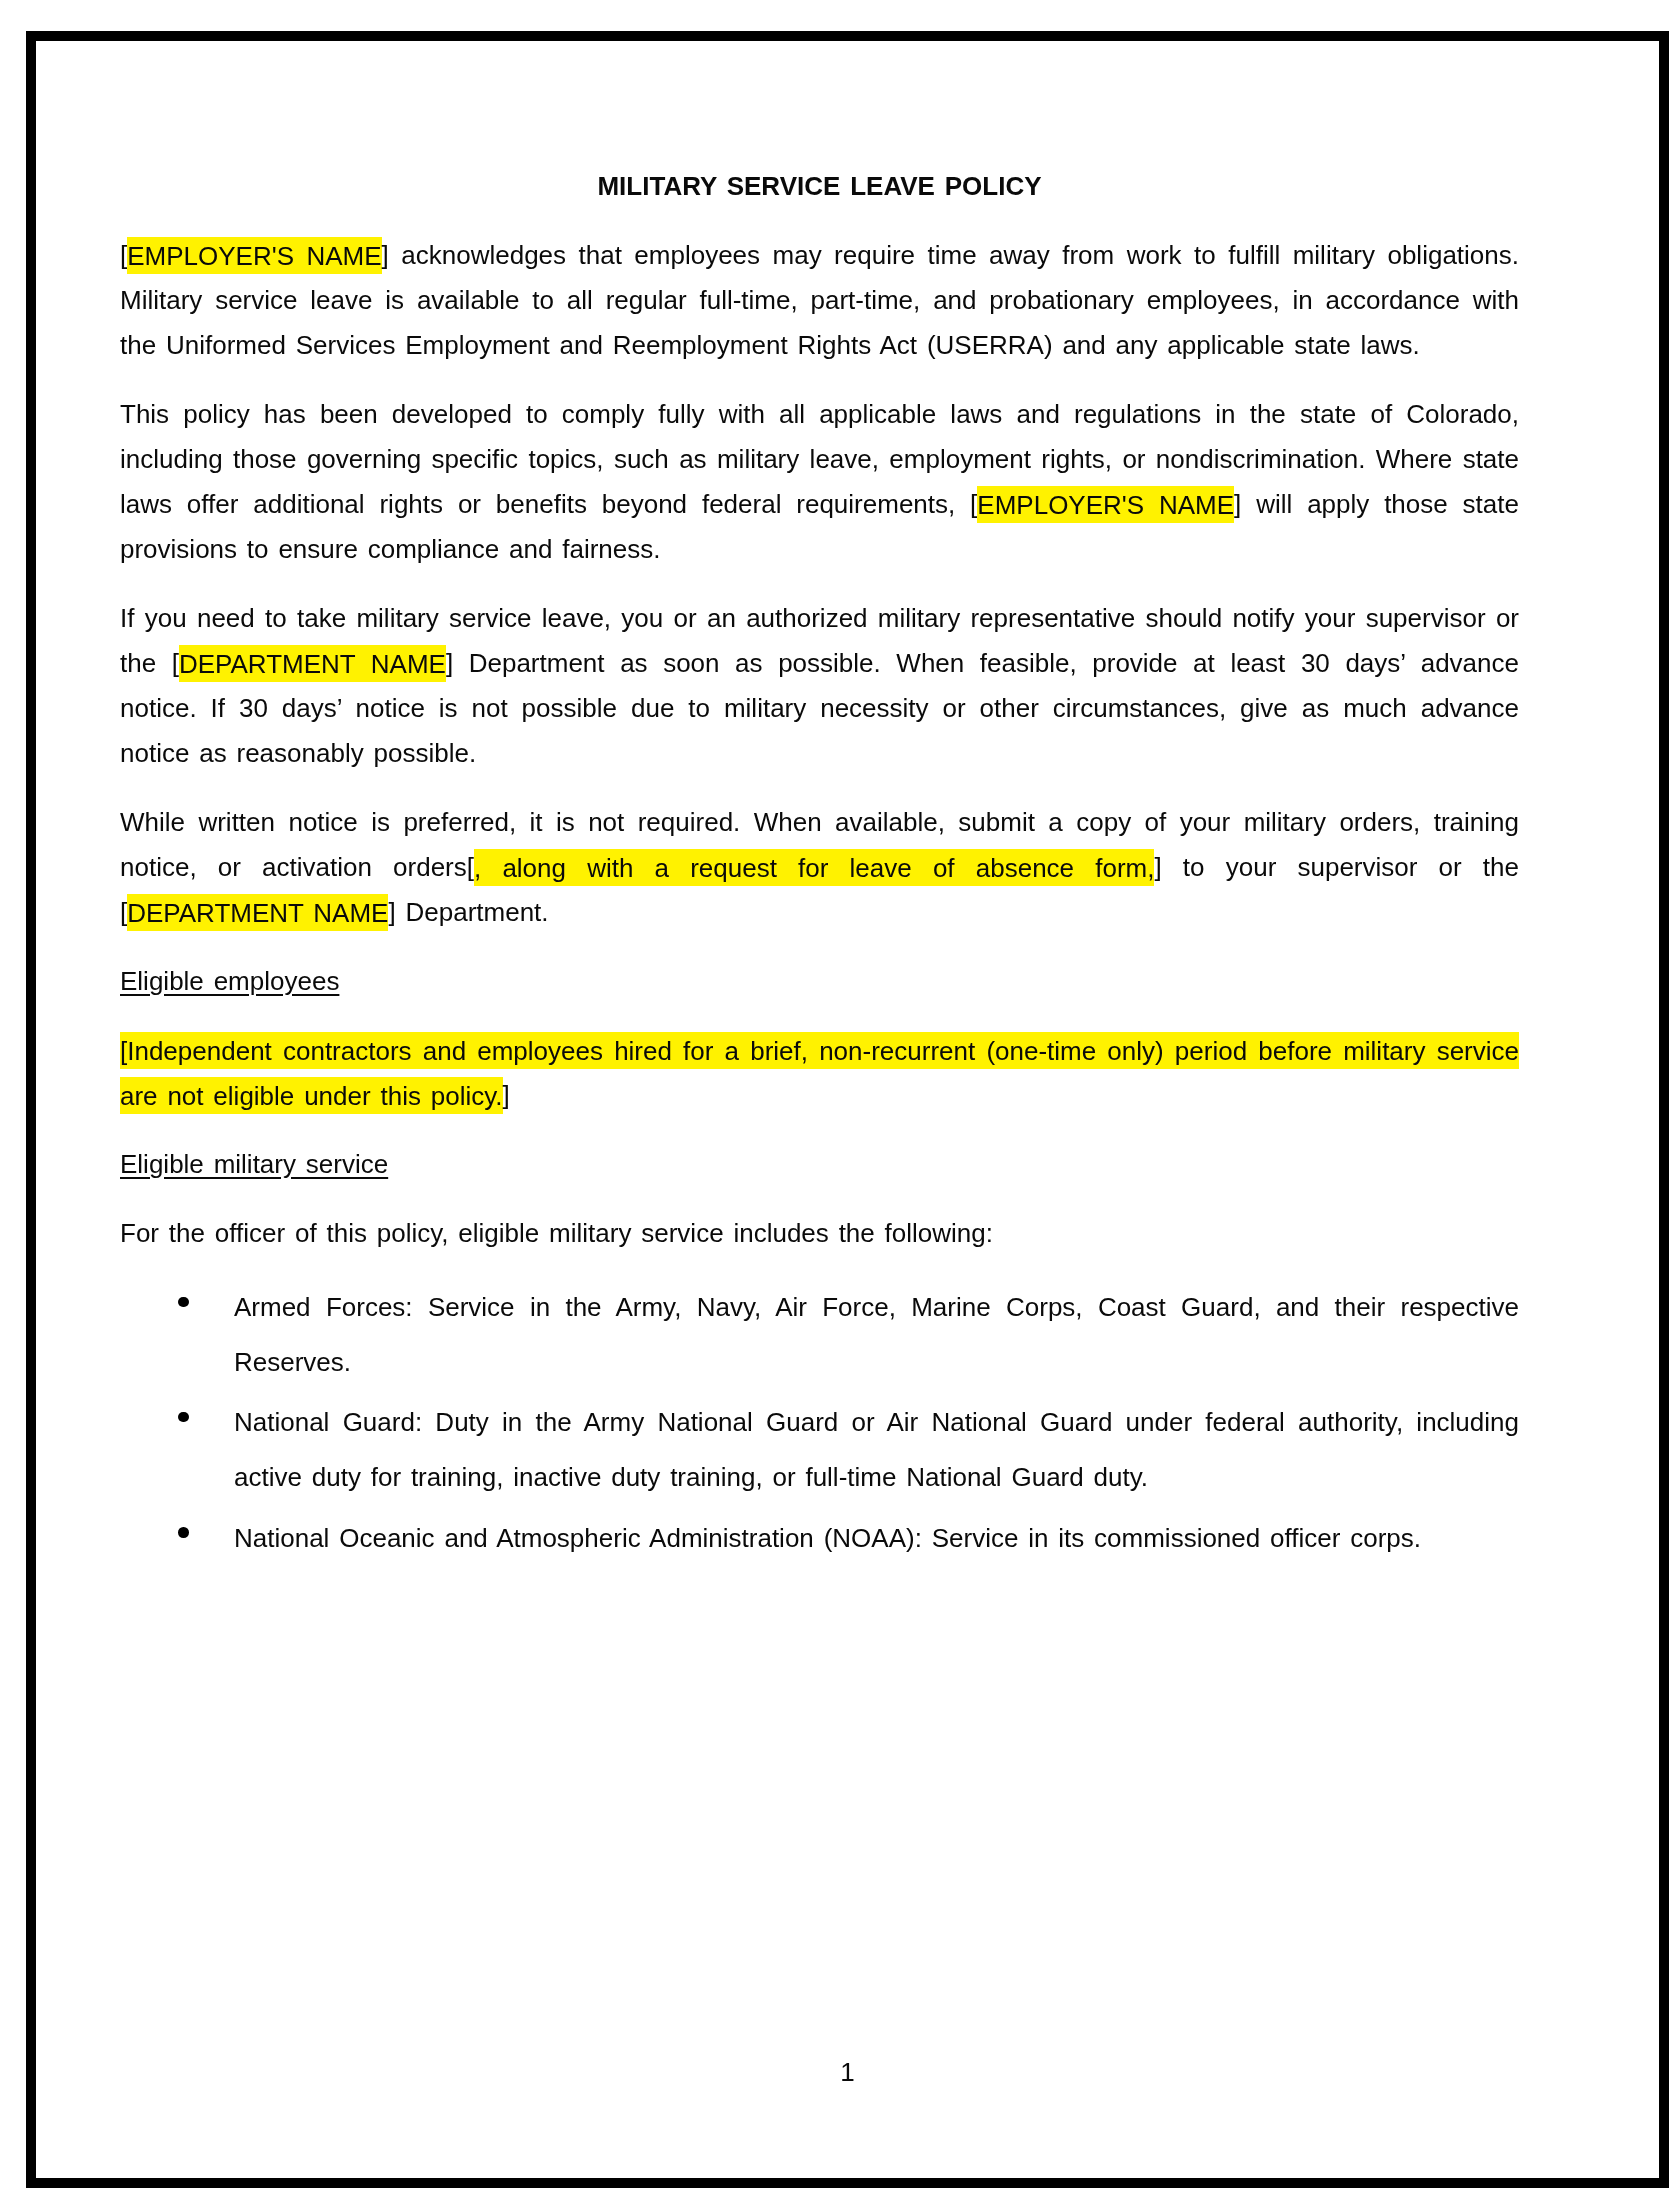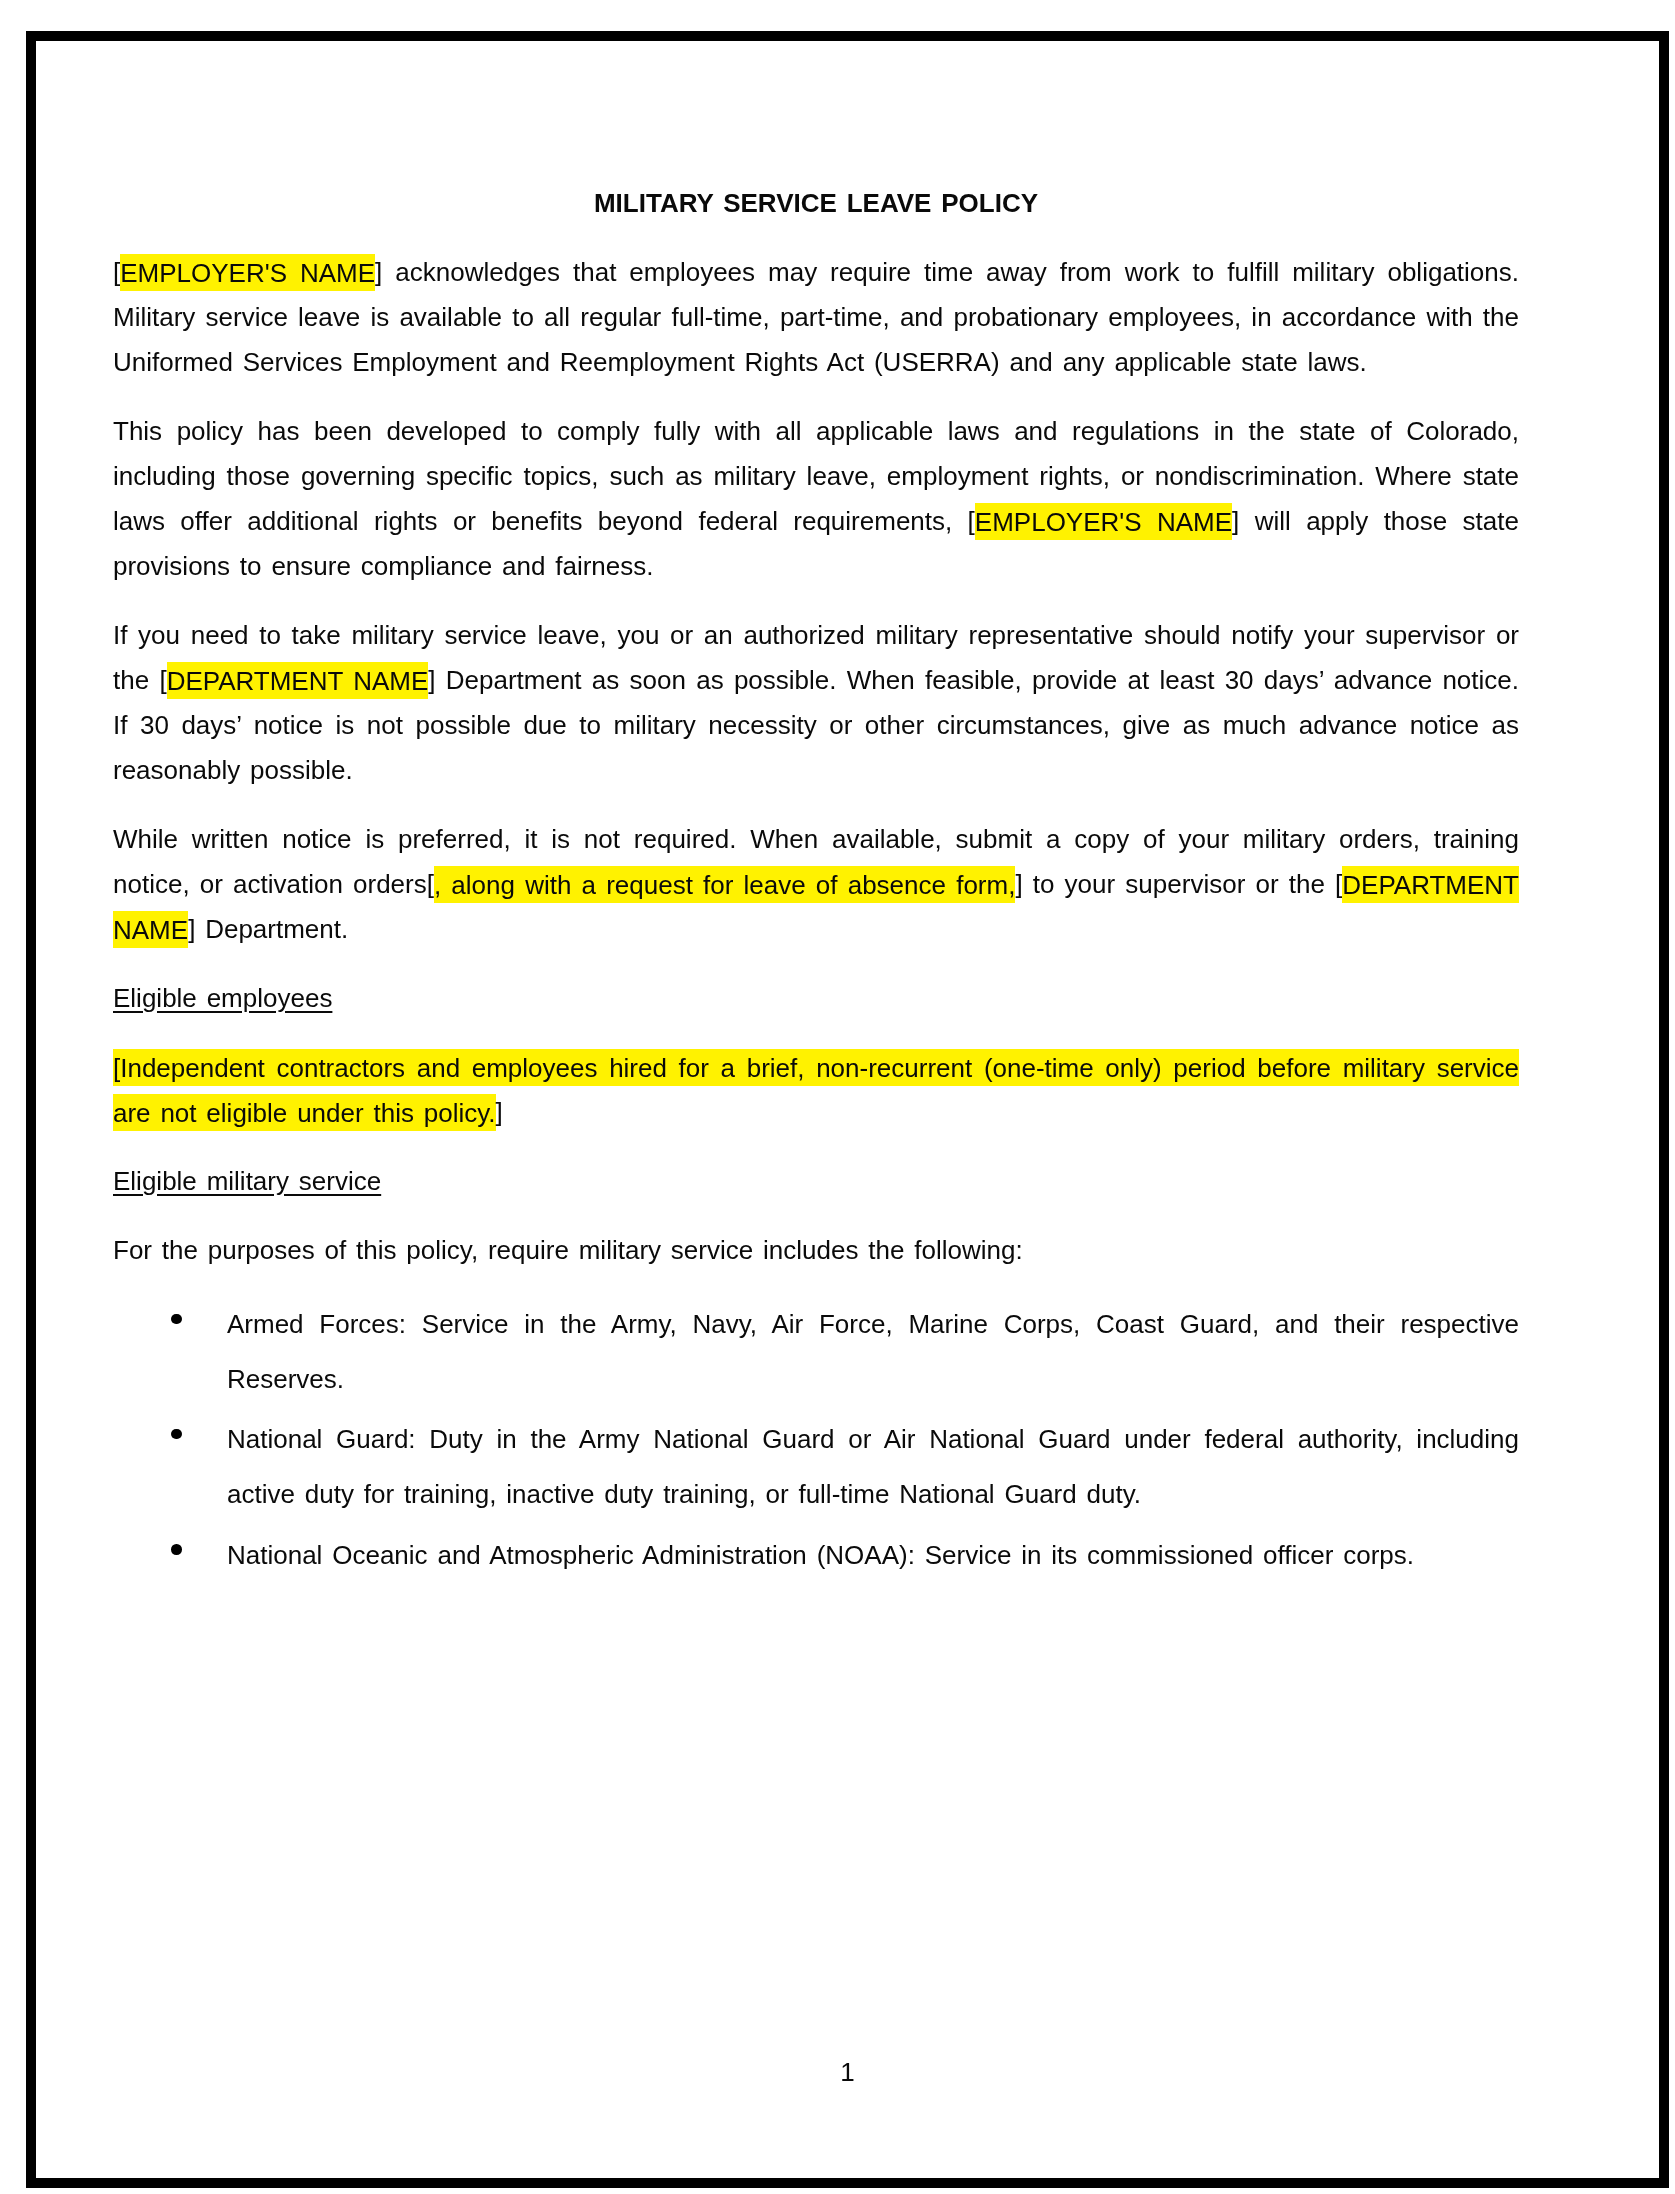--- a/index.html
+++ b/index.html
@@ -18,23 +18,22 @@
     position: absolute;
     left: 26px;
     top: 31px;
     right: 7px;
     bottom: 7px;
     border: 10.5px solid #000000;
     background: #ffffff;
   }
   .content {
     position: absolute;
-    left: 9px; right: 0; top: 0;
+    left: 16px; right: 0; top: 0;
     padding: 123px 140px 0 68px;
-    margin-top: 17px;
   }
   .blk {
     margin: 0 0 24px 0;
     font-size: 26px;
     line-height: 45px;
     word-spacing: 2.6px;
   }
   .title {
     text-align: center;
     font-weight: bold;
@@ -105,21 +104,21 @@
     <p class="blk j"><span>While written notice is preferred, it is not required. When available, submit a copy of your military orders, training notice, or activation orders[</span><span class="hl">, along with a request for leave of absence form,</span><span>] to your supervisor or the [</span><span class="hl">DEPARTMENT NAME</span><span>] Department.</span></p>
 
 
     <p class="blk sub">Eligible employees</p>
 
 
     <p class="blk j"><span class="hl">[Independent contractors and employees hired for a brief, non-recurrent (one-time only) period before military service are not eligible under this policy.</span><span>]</span></p>
 
     <p class="blk sub">Eligible military service</p>
 
-    <p class="blk j"><span>For the purposes of this policy, require military service includes the following:</span></p>
+    <p class="blk j"><span>For the officer of this policy, eligible military service includes the following:</span></p>
 
     <ul class="bullets">
       <li class="j"><span>Armed Forces: Service in the Army, Navy, Air Force, Marine Corps, Coast Guard, and their respective Reserves.</span></li>
       <li class="j"><span>National Guard: Duty in the Army National Guard or Air National Guard under federal authority, including active duty for training, inactive duty training, or full-time National Guard duty.</span></li>
       <li class="j"><span>National Oceanic and Atmospheric Administration (NOAA): Service in its commissioned officer corps.</span></li>
     </ul>
 
   </div>
 
   <div class="page-number">1</div>

